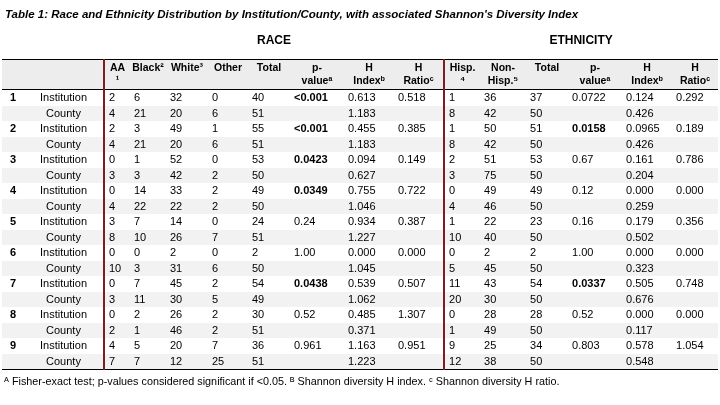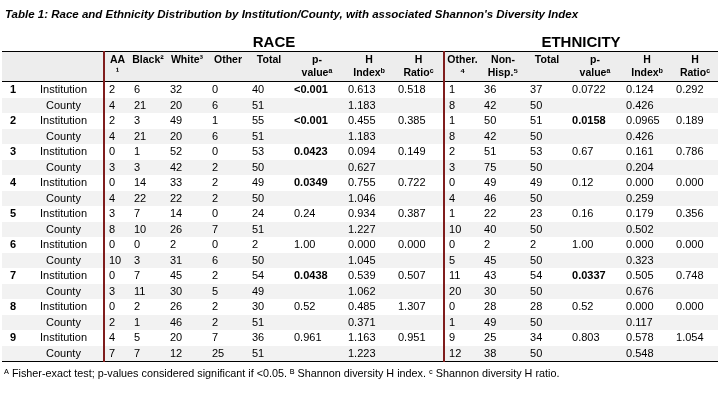--- a/index.html
+++ b/index.html
@@ -9,22 +9,22 @@
   }
   .title {
     font-size:11.5px; font-weight:bold; font-style:italic;
     padding:8px 24px 0 5px; white-space:nowrap;
   }
   table {
     border-collapse:collapse; table-layout:fixed;
     width:716px; margin:13px 0 0 2px;
   }
   .group-row th {
-    font-size:15px; font-weight:bold; text-align:center;
-    padding:0 0 1px 0; background:transparent; border:none;
+    font-size:12px; font-weight:bold; text-align:center;
+    padding:0 0 12px 0; background:transparent; border:none;
   }
   .header-row th {
     background:#ededed;
     border-top:1.4px solid #000; border-bottom:1px solid #000;
     font-size:10.5px; font-weight:bold; text-align:center;
     vertical-align:top; line-height:1.25; padding:1px 0 2px;
     white-space:pre-line; overflow:hidden;
   }
   tbody td {
     font-size:11px; height:15.5px; line-height:15.5px;
@@ -75,21 +75,21 @@
       <th>Black²</th>
       <th>White³</th>
       <th>Other</th>
       <th>Total</th>
       <th>p-
 valueᵃ</th>
       <th>H
 Indexᵇ</th>
       <th>H
 Ratioᶜ</th>
-      <th class="b-left">Other.
+      <th class="b-left">Hisp.
 ⁴</th>
       <th>Non-
 Hisp.⁵</th>
       <th>Total</th>
       <th>p-
 valueᵃ</th>
       <th>H
 Indexᵇ</th>
       <th>H
 Ratioᶜ</th>

